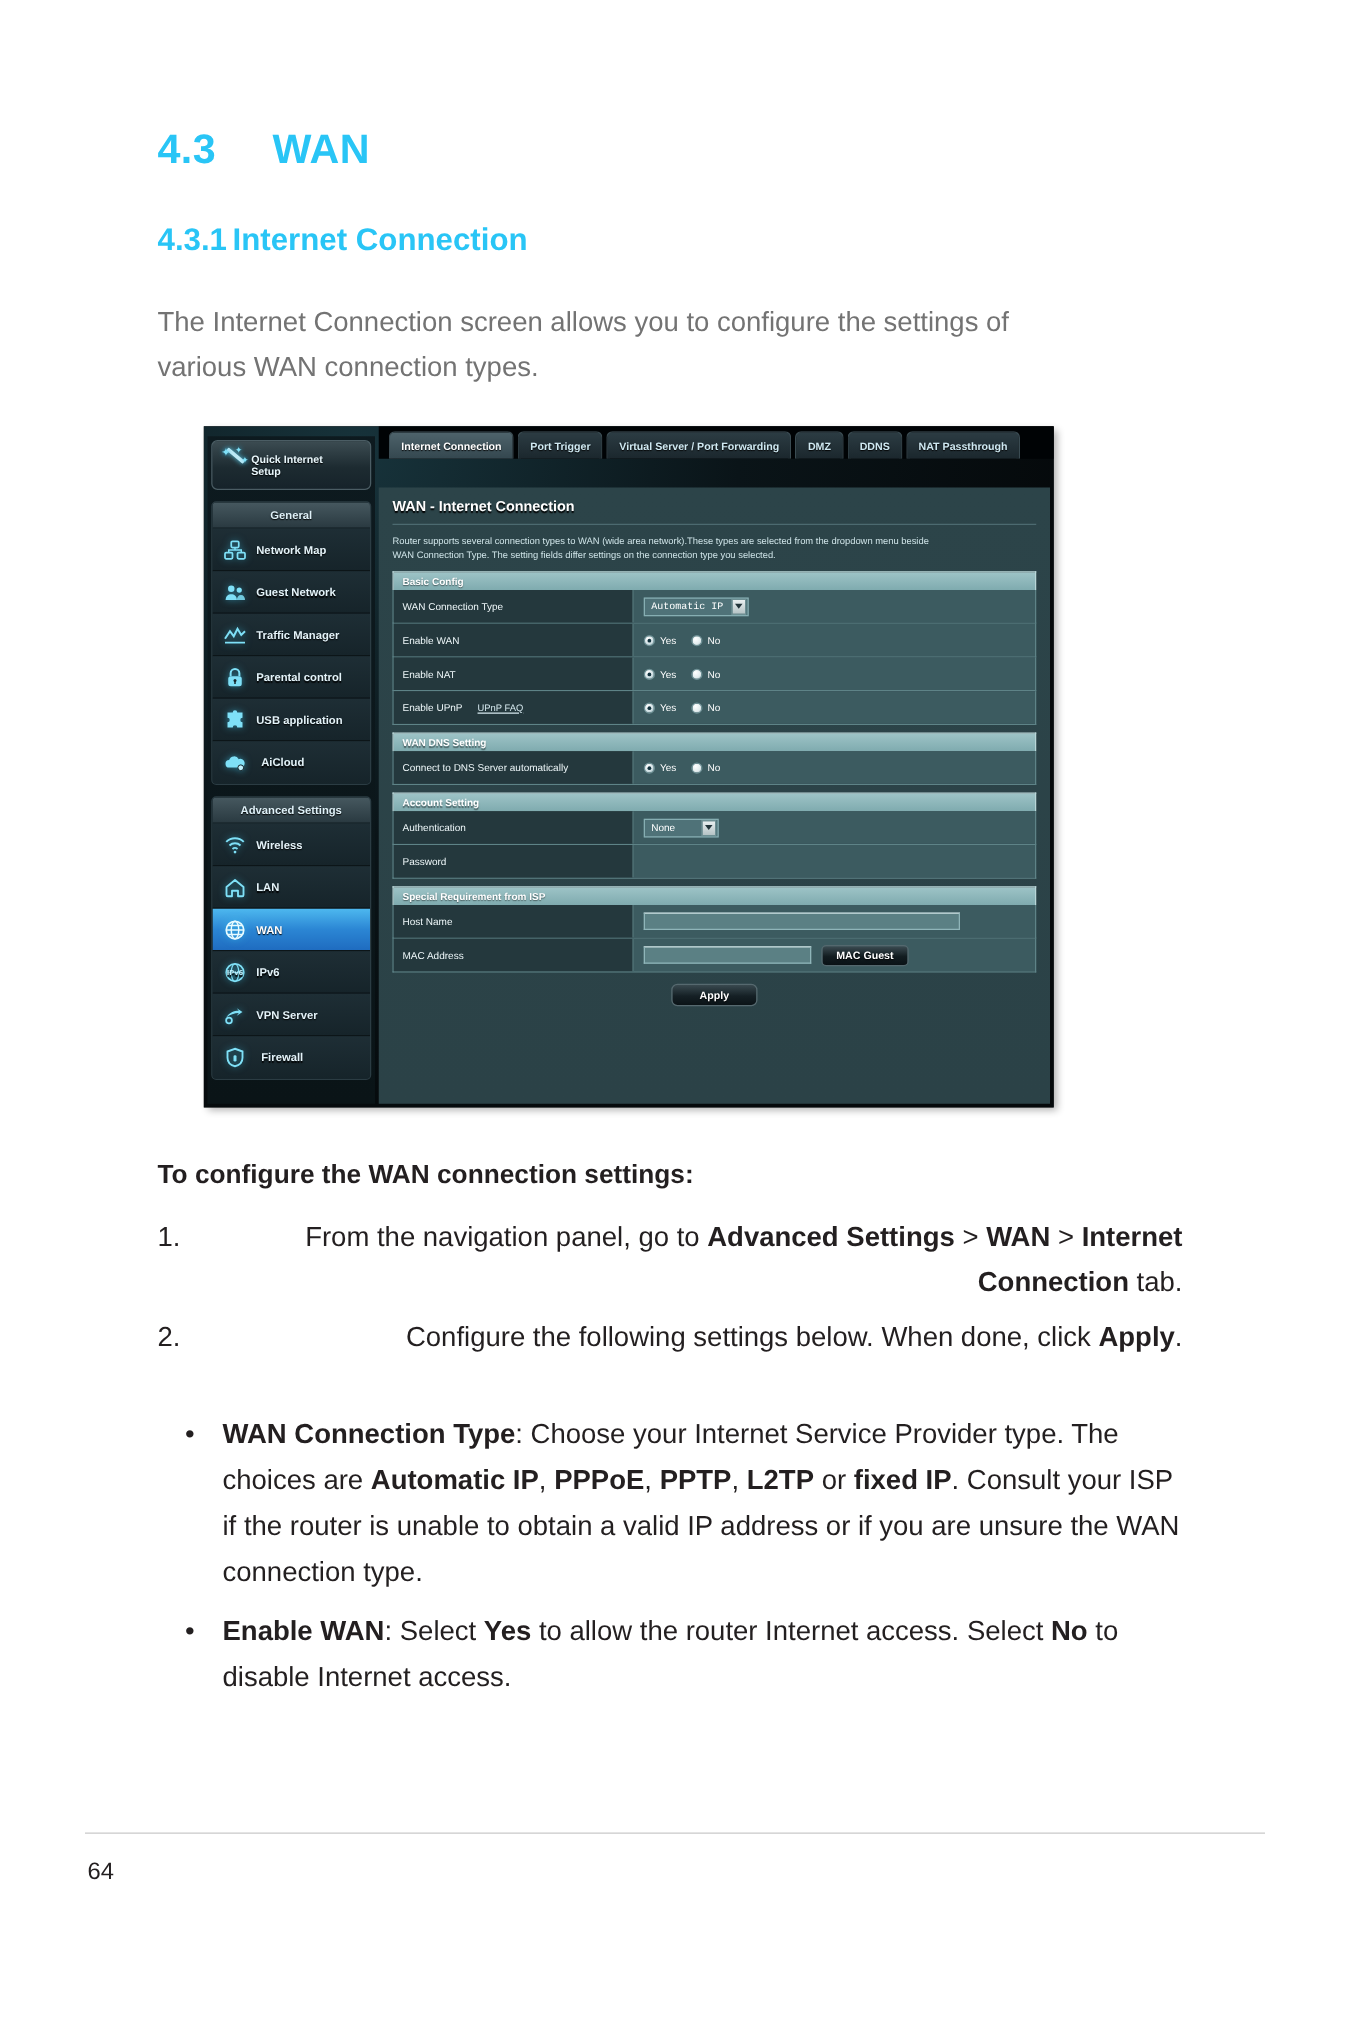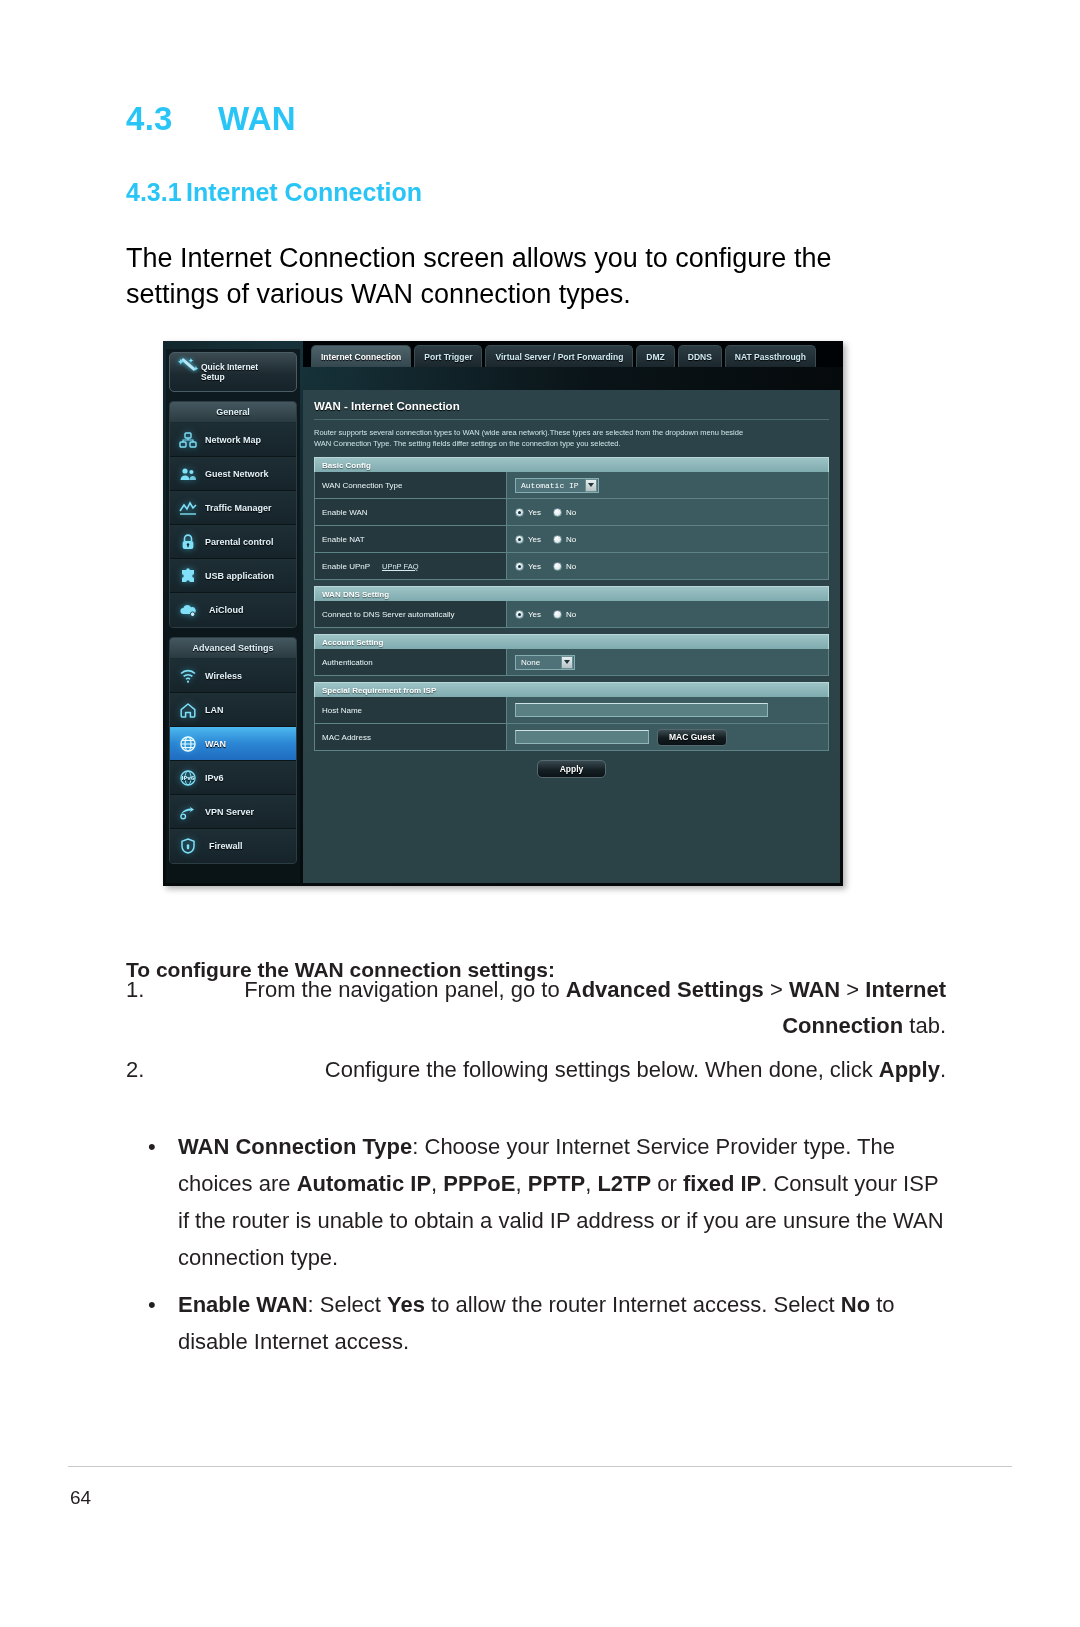--- a/index.html
+++ b/index.html
@@ -24,21 +24,21 @@
   .h2 .num { display:inline-block; width:92px; }
 
   .h3 {
     position:absolute; left:126px; top:178px;
     font-size:25px; font-weight:bold; color:#29c5f6;
   }
   .h3 .num { display:inline-block; width:60px; }
 
   .intro {
     position:absolute; left:126px; top:240px; width:740px;
-    font-size:27px; line-height:36px; color:#000000;
+    font-size:22px; line-height:36px; color:#737373;
   }
 
   
   .shot {
     position:absolute; left:163px; top:341px;
     width:680px; height:545px;
     background:#05090b;
     box-shadow:3px 3px 6px rgba(0,0,0,0.30);
     overflow:hidden;
   }
@@ -205,21 +205,21 @@
   .btn-apply {
     height:18px; padding:0 22px; display:inline-flex; align-items:center;
     justify-content:center; font-size:8.5px; font-weight:bold; color:#ffffff;
     background:linear-gradient(180deg,#39494f 0%, #152025 55%, #0b1317 100%);
     border:1px solid #56696f; border-radius:5px; text-shadow:0 1px 1px #000;
   }
 
   
   .subhead {
     position:absolute; left:126px; top:928px; width:820px;
-    font-size:21px; font-weight:bold; color:#231f20;margin-top:30px;
+    font-size:21px; font-weight:bold; color:#231f20;
   }
   .ol { position:absolute; left:126px; top:972px; width:820px; }
   .li { display:flex; font-size:22px; line-height:36px; margin-bottom:8px; }
   .li .mark { width:40px; flex:0 0 40px; }
   .li .body { flex:1;text-align:right; }
 
   .bullets { position:absolute; left:140px; top:1128px; width:810px; }
   .bl { display:flex; font-size:22px; line-height:37px; margin-bottom:10px; }
   .bl .mark { width:38px; flex:0 0 38px; text-align:left; padding-left:8px; }
   .bl .body { flex:1; }
@@ -517,20 +517,26 @@
                 <span>Authentication</span>
               </div>
             <div class="fr">
               <span class="sel plain" style="width:60px">
                 <span class="cap" style="flex:1">None</span>
                 <span class="arrow">
                     <i></i>
                   </span>
               </span>
             </div>
+          </div>
+          <div class="frow">
+            <div class="fl">
+                <span>Password</span>
+              </div>
+            <div class="fr"></div>
           </div>
 
           <div class="sec-head" style="margin-top:6px">Special Requirement from ISP</div>
           <div class="frow">
             <div class="fl">
                 <span>Host Name</span>
               </div>
             <div class="fr">
               <span class="txtin host"></span>
             </div>

